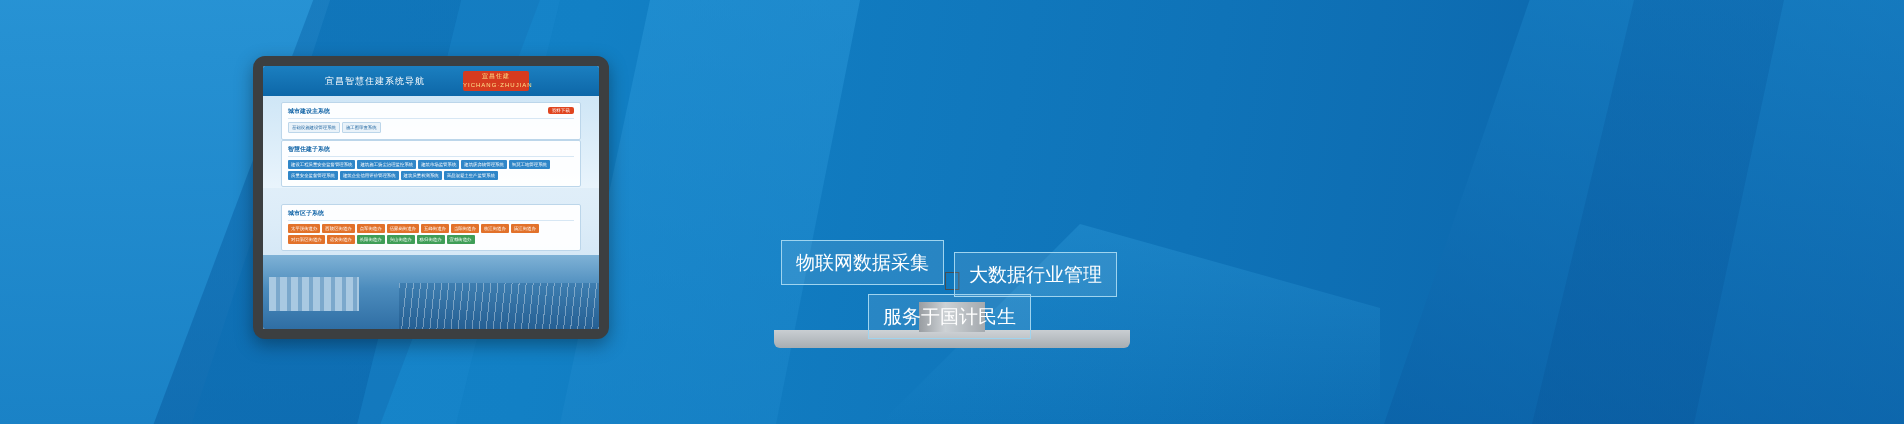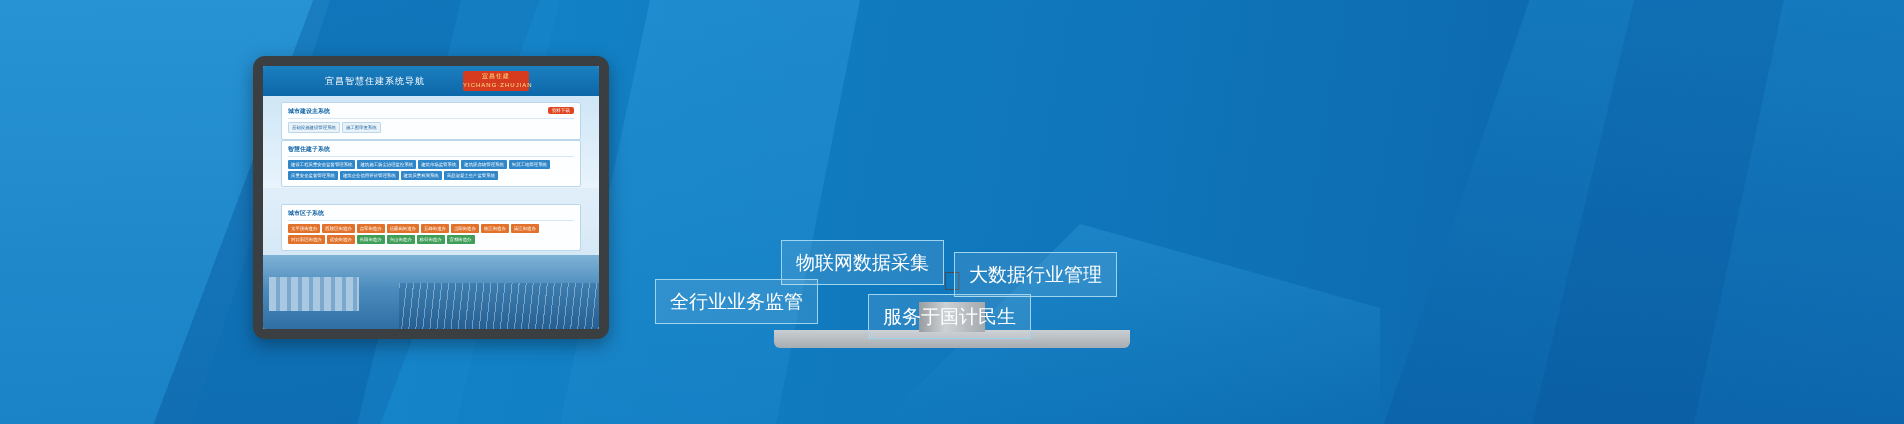--- a/index.html
+++ b/index.html
@@ -192,16 +192,15 @@
           </div>
 
         </div>
       </div>
     </div>
   </div>
 
 
   <div class="tag t1">物联网数据采集</div>
   <div class="tag t2">大数据行业管理</div>
-  <div class="tag t3">全行业业务监管</div>
   <div class="tag t4">服务于国计民生</div>
 
 </div>
 
 </body></html>

